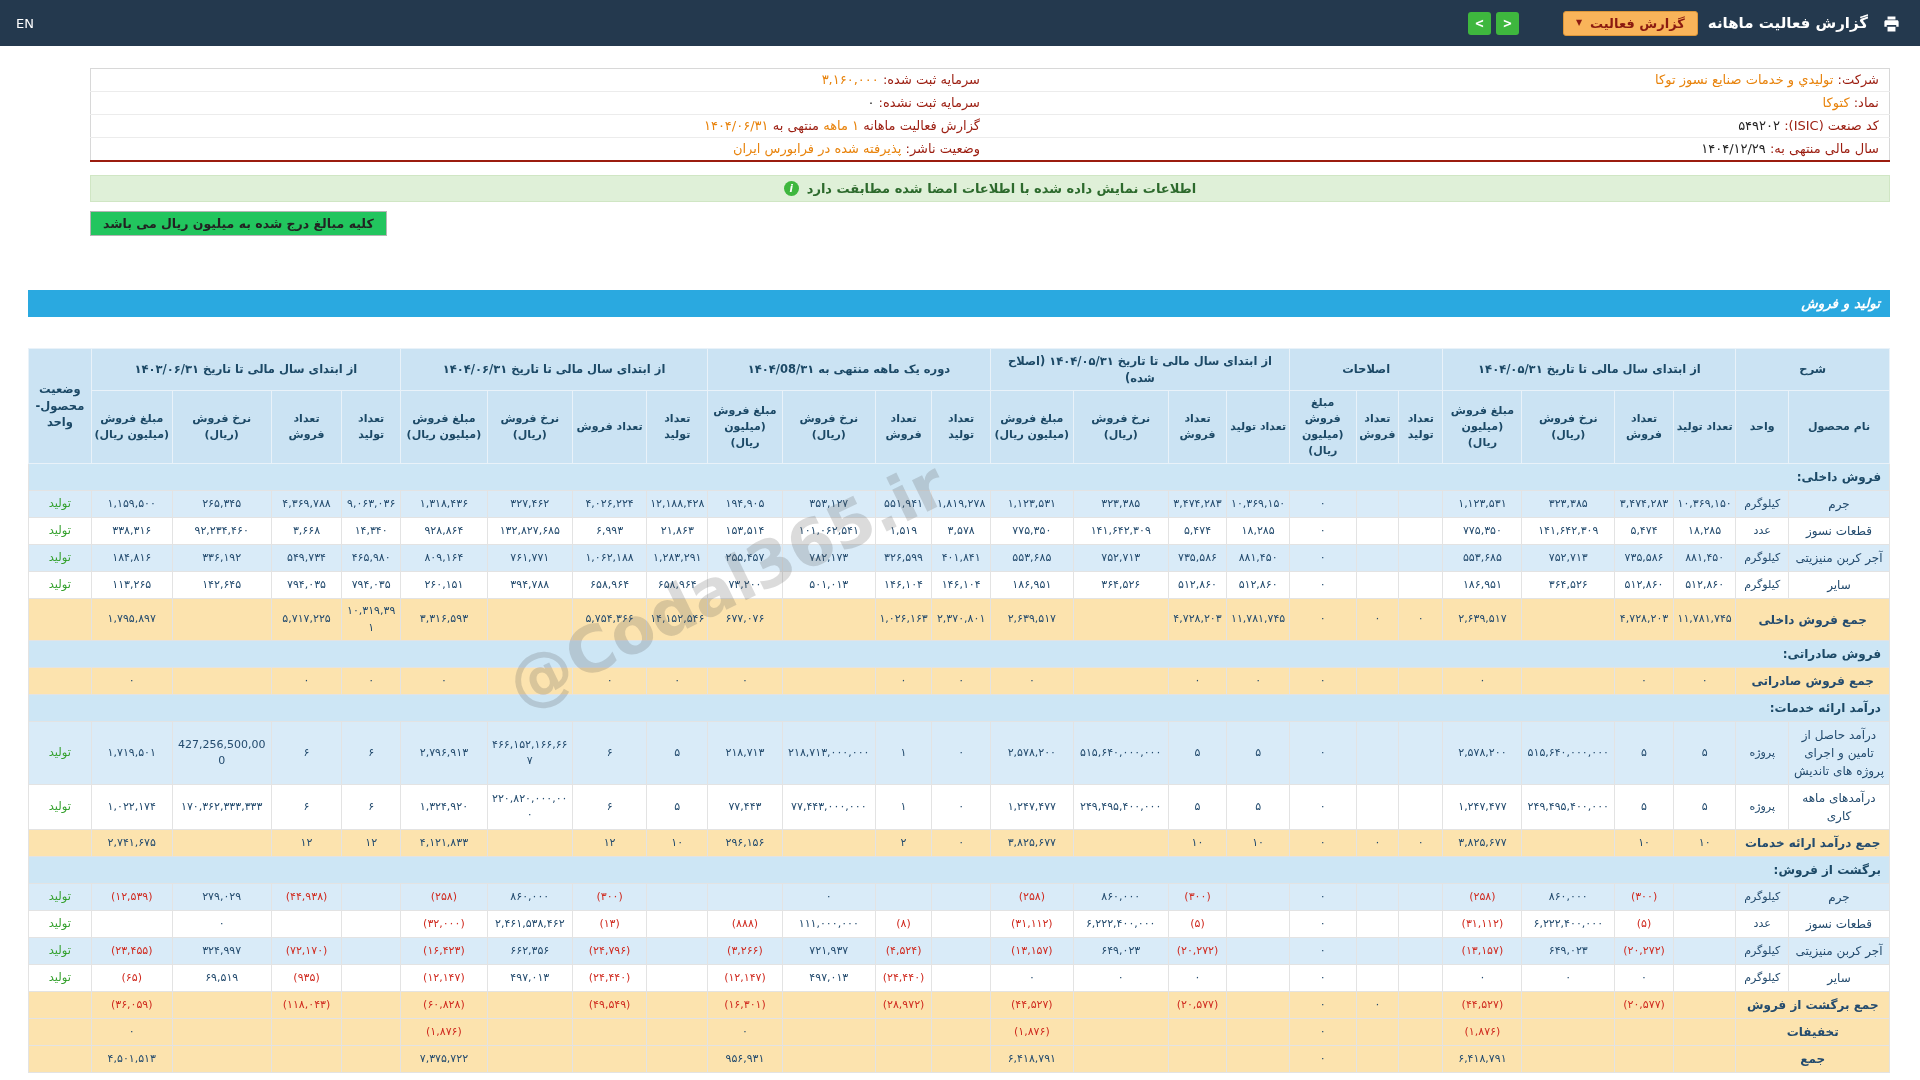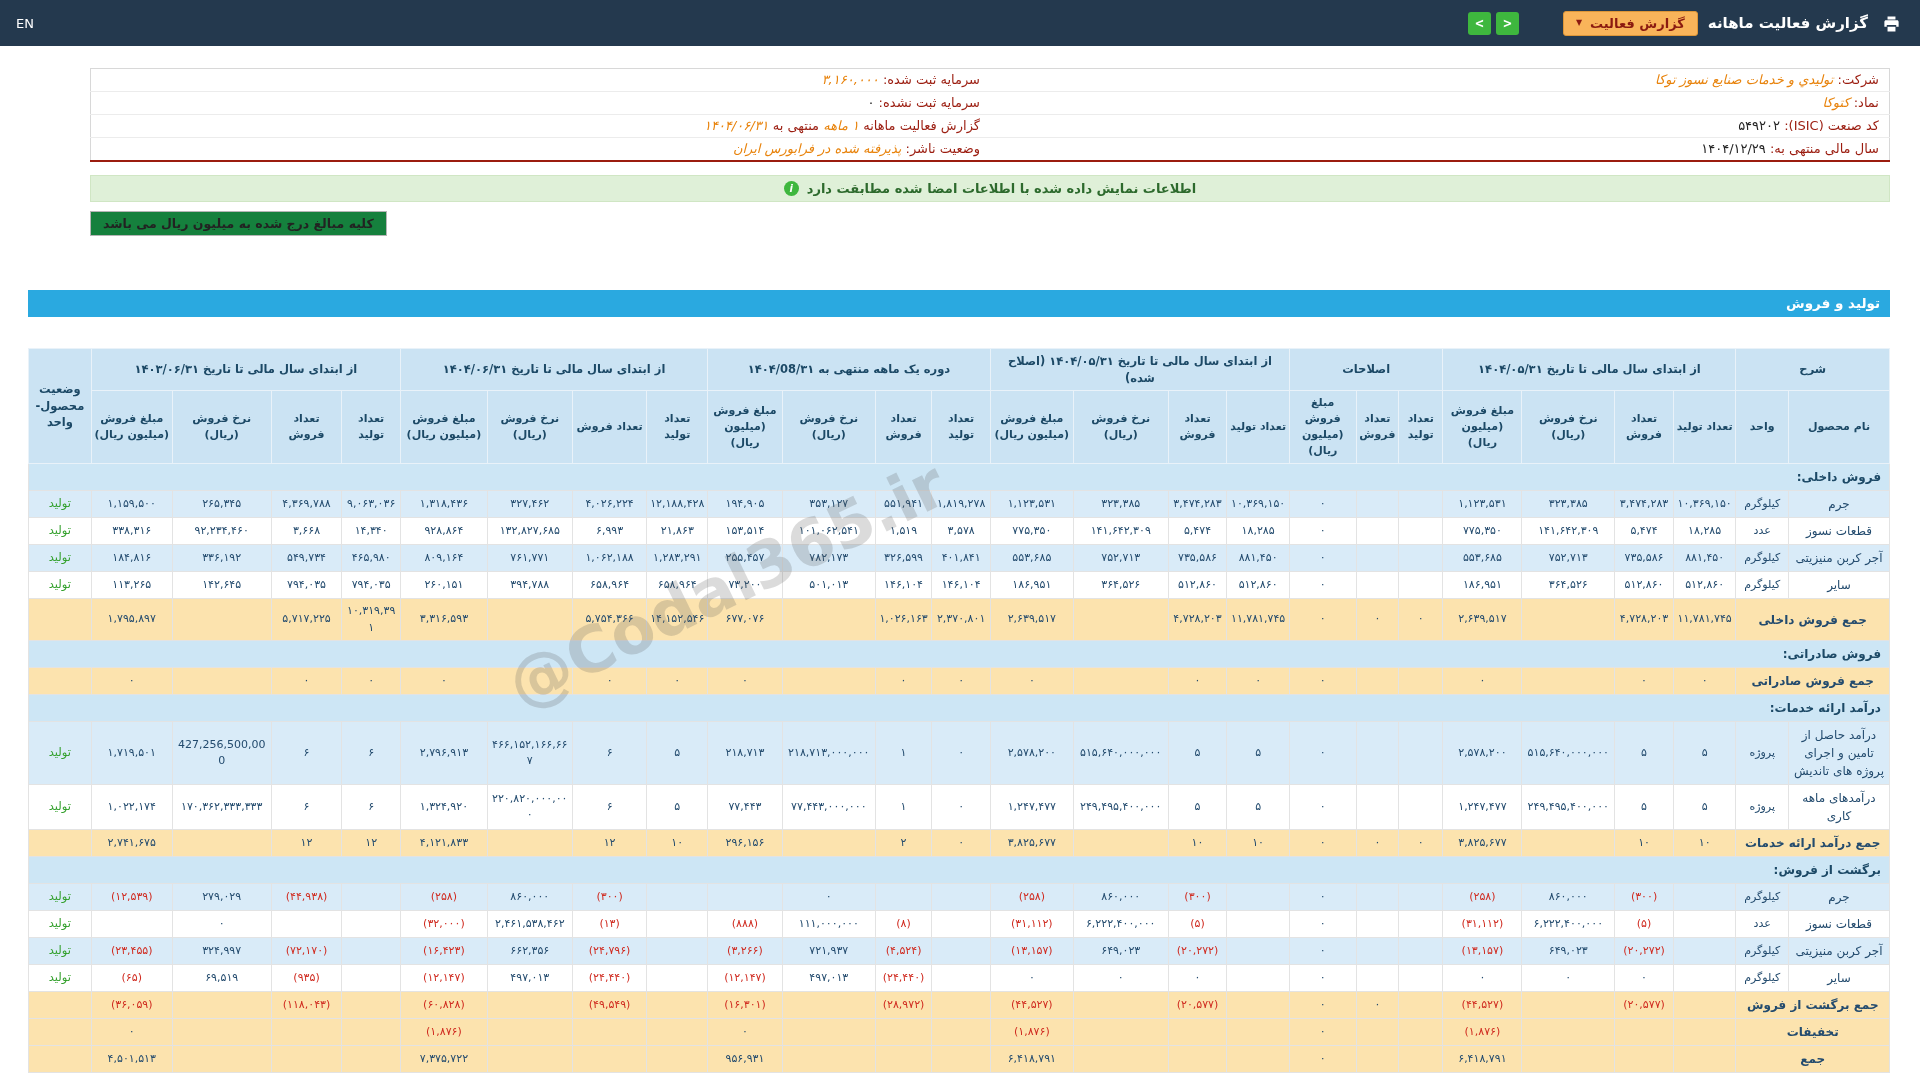--- a/index.html
+++ b/index.html
@@ -22,31 +22,31 @@
             border-radius:3px; cursor:pointer; font-family:"DejaVu Sans Mono", monospace; line-height:1; padding:0; }
   .spacer { flex:1; }
   .lang-link { color:#fff; font-size:13px; cursor:pointer; }
   
   .content { padding:22px 30px 0 28px; }
   .info-block { margin-left:62px; }
   .company-info { width:100%; border-collapse:collapse; border:1px solid #d8d8d8; border-bottom:2px solid #9b1c0f; }
   .company-info td { width:50%; padding:3px 10px 4px; font-size:13px; border-bottom:1px solid #ececec; }
   .seg-label { color:#9b1c0f; }
   .seg-value { color:#222; }
-  .seg-link  { color:#e8830c; cursor:pointer;font-style:italic; }
+  .seg-link  { color:#e8830c; cursor:pointer; }
   .signed-bar { margin-top:13px; background:#dff0d8; border:1px solid #d0e6c4; color:#2d6a2d; font-size:13px;
                 font-weight:bold; height:27px; display:flex; align-items:center; justify-content:center; gap:8px; }
   .info-icon { width:15px; height:15px; min-width:15px; border-radius:50%; background:#3eb73e; color:#fff; font-size:10px;
                font-weight:bold; font-style:italic; display:flex; align-items:center; justify-content:center; }
   .amounts-box-wrap { text-align:left; margin-top:9px; }
-  .amounts-box { display:inline-block; border:1px solid #b5b5b5; background:#15803d; padding:4px 12px; font-size:12.5px;
+  .amounts-box { display:inline-block; border:1px solid #b5b5b5; background:#22c55e; padding:4px 12px; font-size:12.5px;
                  font-weight:bold; color:#222; }
   
   .report { margin-top:54px; }
-  .blue-bar { background:#2aa9e0; color:#fff; font-weight:bold; font-size:13.5px; height:27px; line-height:27px; padding:0 10px; }
+  .blue-bar { background:#2aa9e0; color:#fff; font-weight:bold; font-size:13.5px; height:27px; line-height:27px; padding:0 10px;font-style:italic; }
   .note-row { font-size:13px; font-weight:bold; color:#111; padding:5px 10px 6px; border-bottom:1px solid #e4e4e4; }
   .table-wrap { margin-top:31px; position:relative; }
   .data-table { width:100%; border-collapse:collapse; table-layout:fixed; border:1px solid #c9c9c9; }
   .data-table th { background:#cbe3f3; color:#1c4966; font-size:11px; font-weight:bold; border:1px solid #e9f2f9;
                    padding:4px 2px; text-align:center; vertical-align:middle; line-height:1.45; }
   .data-table thead tr.group-row th { font-size:11.5px; }
   .data-table td { border:1px solid #e3e3e3; font-size:11px; color:#234b6e; padding:4px 2px; text-align:center;
                    vertical-align:middle; line-height:1.5; background:#fff; word-wrap:break-word; }
   tr.zebra td { background:#d9ebf8; }
   tr.section-row td { background:#cde6f5; color:#1c4966; font-weight:bold; text-align:right; padding-right:8px; font-size:12px; }

